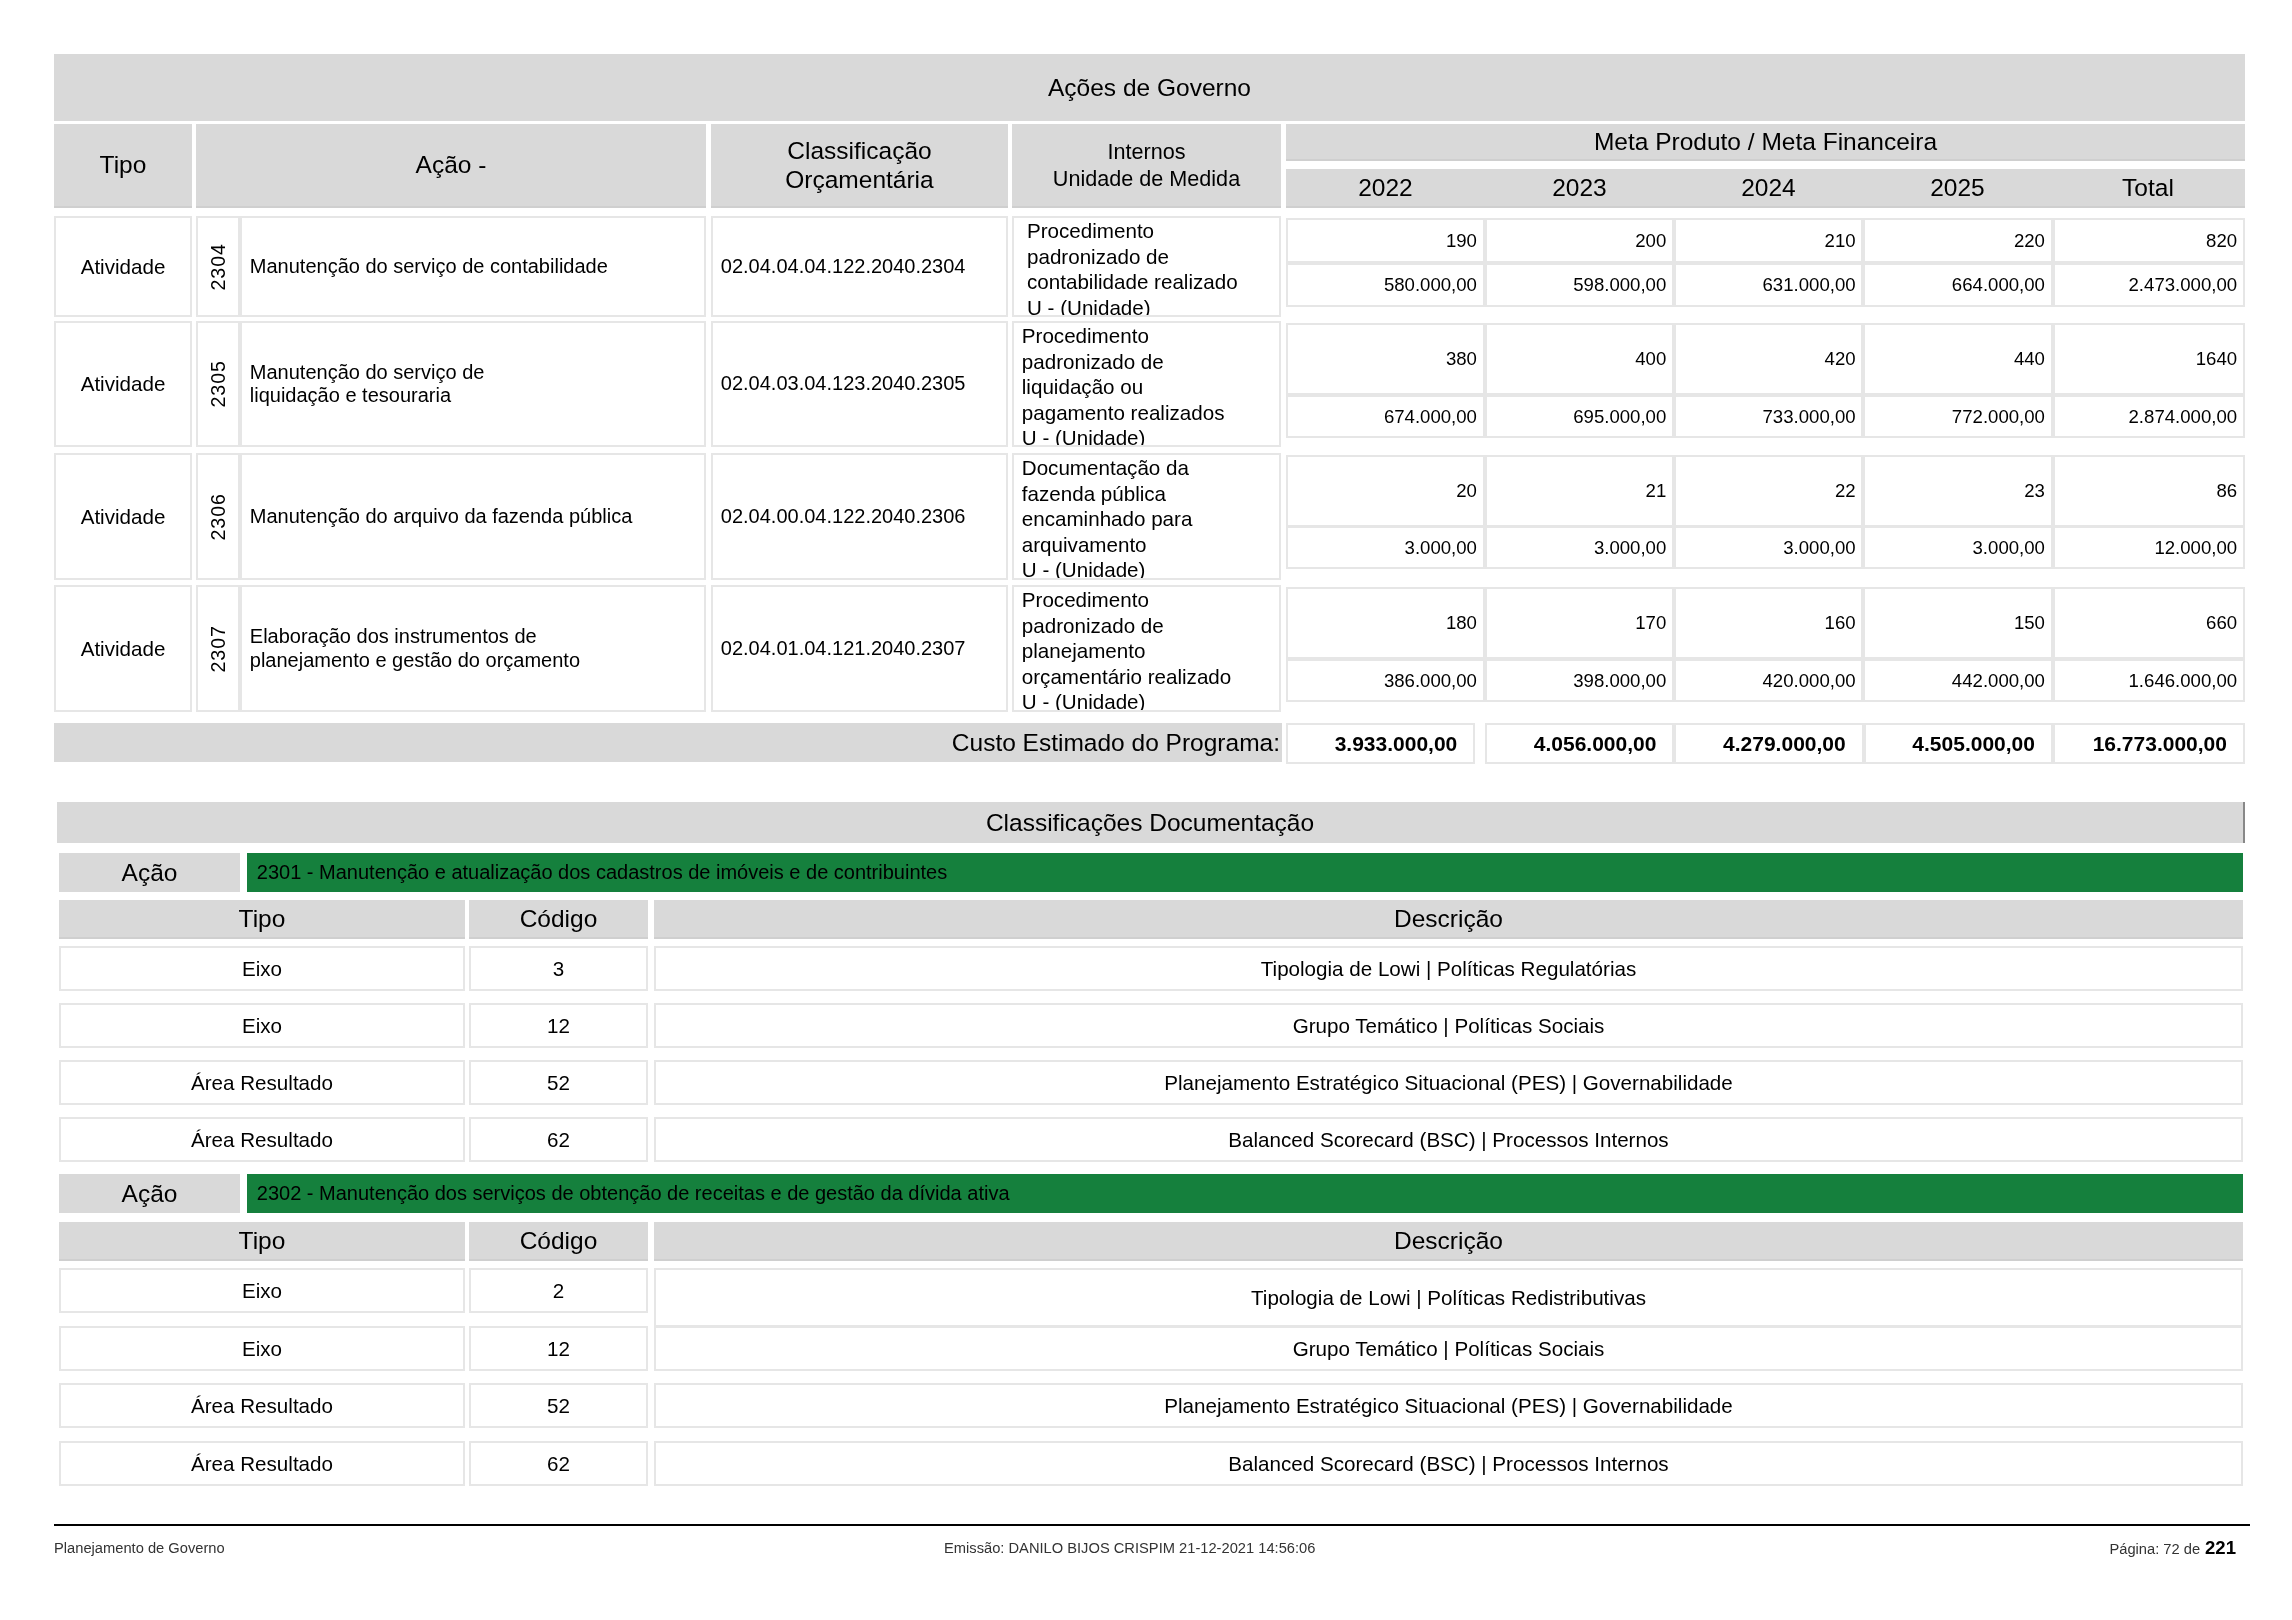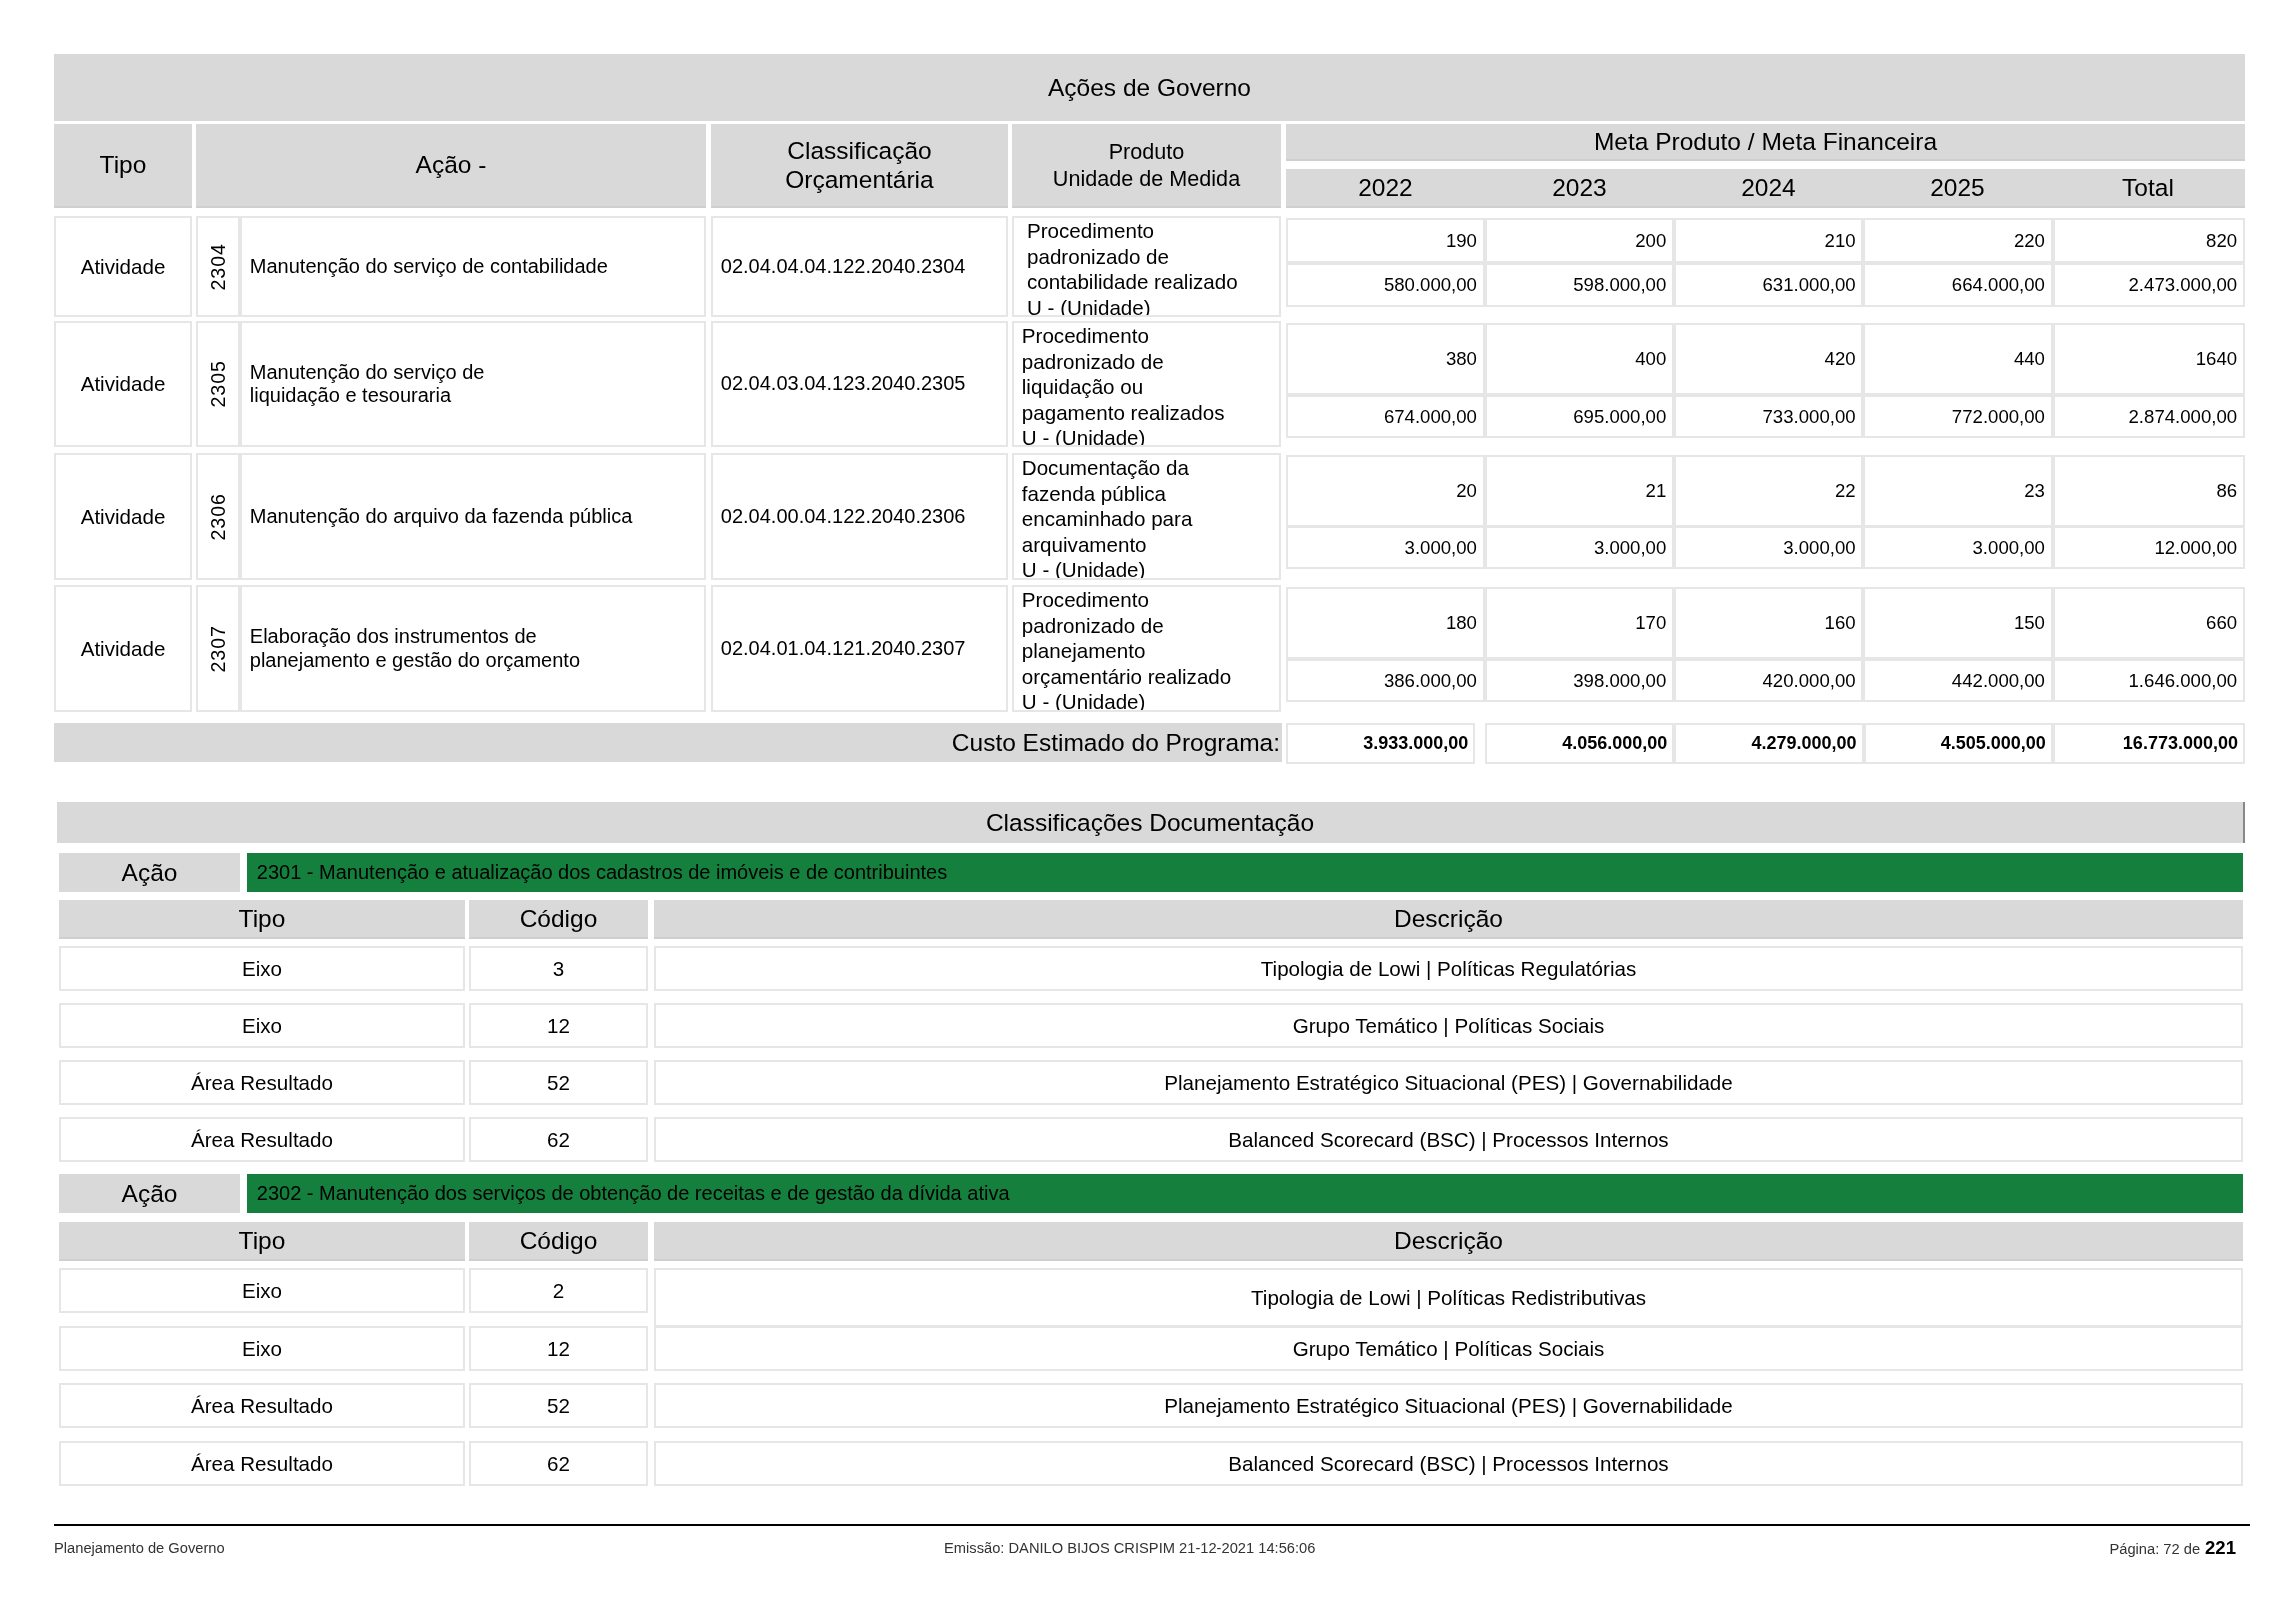--- a/index.html
+++ b/index.html
@@ -13,37 +13,37 @@
   .center { display:flex; align-items:center; justify-content:center; text-align:center; }
   .left { display:flex; align-items:center; justify-content:flex-start; text-align:left; }
   .right { display:flex; align-items:center; justify-content:flex-end; text-align:right; }
   .vtext { writing-mode:vertical-rl; transform:rotate(180deg); font-size:19.6px; letter-spacing:1px; }
   .title { font-size:24.5px; }
   .hdr { font-size:24.5px; }
   .hdr-sm { font-size:21.6px; line-height:27.4px; }
   .body-sm { font-size:20px; line-height:23.5px; }
   .body-md { font-size:20.6px; line-height:25.5px; }
   .num { font-size:18.6px; padding-right:5.9px; }
-  .num-b { font-size:18px; font-weight:bold; padding-right:5px; }
+  .num-b { font-size:21px; font-weight:bold; padding-right:16px; }
   .footer-line { background:#000; height:2px; }
   .foot { font-size:14.7px; color:#333; }
 </style>
 </head>
 <body>
 
 <div class="abs gray center title" style="left:54px; top:54px; width:2191px; height:67px;">Ações de Governo</div>
 
 <div class="abs hcell center hdr" style="left:54px; top:124px; width:138px; height:84px;">Tipo</div>
 <div class="abs hcell center hdr" style="left:196px; top:124px; width:510px; height:84px;">Ação -</div>
 <div class="abs hcell center hdr" style="left:711px; top:124px; width:297px; height:84px; flex-direction:column; line-height:29px;">
   <span>Classificação</span>
   <span>Orçamentária</span>
 </div>
 <div class="abs hcell center hdr-sm" style="left:1012px; top:124px; width:269px; height:84px; flex-direction:column;">
-  <span>Produto</span>
+  <span>Internos</span>
   <span>Unidade de Medida</span>
 </div>
 <div class="abs hcell center hdr" style="left:1286px; top:124px; width:959px; height:37px;">Meta Produto / Meta Financeira</div>
 <div class="abs hcell" style="left:1286px; top:169px; width:959px; height:39px; display:flex;">
   <div class="center hdr" style="width:199px;">2022</div>
   <div class="center hdr" style="width:189px;">2023</div>
   <div class="center hdr" style="width:189px;">2024</div>
   <div class="center hdr" style="width:189px;">2025</div>
   <div class="center hdr" style="width:192px;">Total</div>
 </div>

